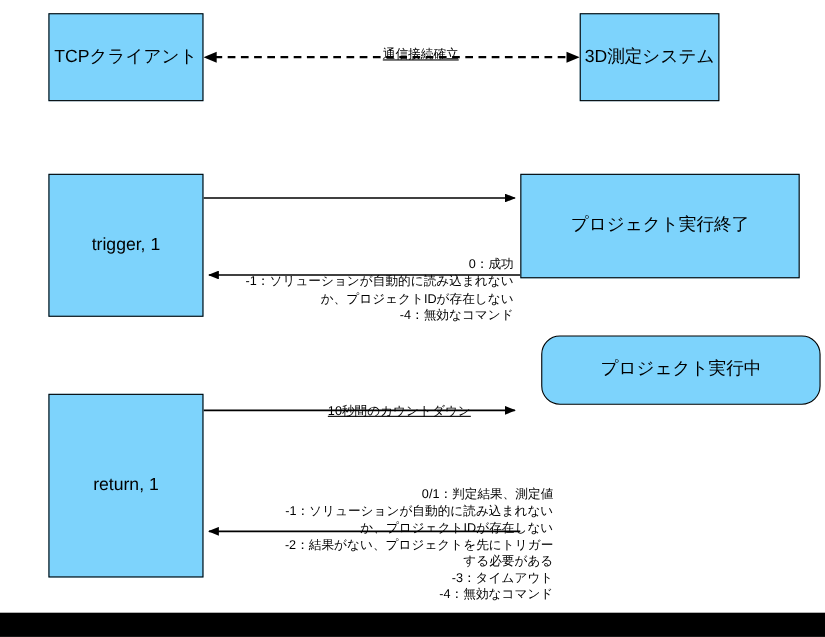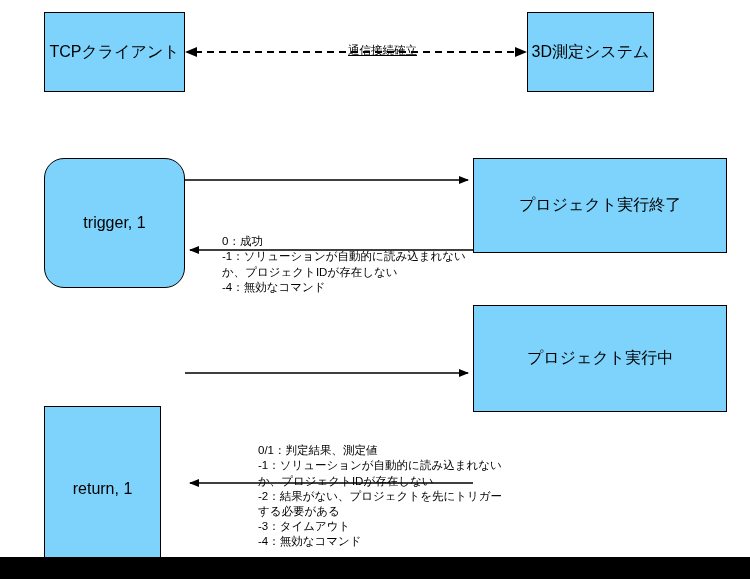--- a/index.html
+++ b/index.html
@@ -31,21 +31,21 @@
     font-size: 16px;
     color: #000000;
     line-height: 1.3;
   }
   .edge-label {
     position: absolute;
     font-size: 11.5px;
     color: #000000;
     line-height: 1.32;
     white-space: pre-line;
-    text-align: left;
+    text-align: right;
   }
   .edge-label.center {
     text-align: right;
     text-decoration: underline;
   }
   svg.connectors {
     position: absolute;
     left: 0;
     top: 0;
     width: 750px;
@@ -100,47 +100,50 @@
   </svg>
 
   <div class="node" style="left:44px; top:12px; width:141px; height:80px;">
     <span>TCPクライアント</span>
   </div>
 
   <div class="node" style="left:527px; top:12px; width:127px; height:80px;">
     <span>3D測定システム</span>
   </div>
 
-  <div class="node" style="left:44px; top:158px; width:141px; height:130px;border-radius:20px;">
+  <div class="node" style="left:44px; top:158px; width:141px; height:130px;">
     <span>trigger, 1</span>
   </div>
 
   <div class="node" style="left:473px; top:158px; width:254px; height:95px;">
     <span>プロジェクト実行終了</span>
   </div>
 
-  <div class="node" style="left:473px; top:305px; width:254px; height:107px;">
+  <div class="node" style="left:492px; top:305px; width:254px; height:63px;border-radius:17px;">
     <span>プロジェクト実行中</span>
   </div>
 
-  <div class="node" style="left:44px; top:358px; width:117px; height:167px;margin-top:48px;">
+  <div class="node" style="left:44px; top:358px; width:141px; height:167px;">
     <span>return, 1</span>
   </div>
 
 
   <div class="edge-label center" style="left:297px; top:28px; width:120px;">
     <span>通信接続確立</span>
   </div>
 
   <div class="edge-label" style="left:222px; top:219px; width:245px;">
     <span>0：成功
 -1：ソリューションが自動的に読み込まれないか、プロジェクトIDが存在しない
 -4：無効なコマンド</span>
   </div>
 
+  <div class="edge-label center" style="left:228px; top:352px; width:200px;">
+    <span>10秒間のカウントダウン</span>
+  </div>
 
   <div class="edge-label" style="left:222px; top:428px; width:245px;margin-left:36px;">
     <span>0/1：判定結果、測定値
 -1：ソリューションが自動的に読み込まれないか、プロジェクトIDが存在しない
 -2：結果がない、プロジェクトを先にトリガーする必要がある
 -3：タイムアウト
 -4：無効なコマンド</span>
   </div>
 
   <div class="bottom-bar"></div>

